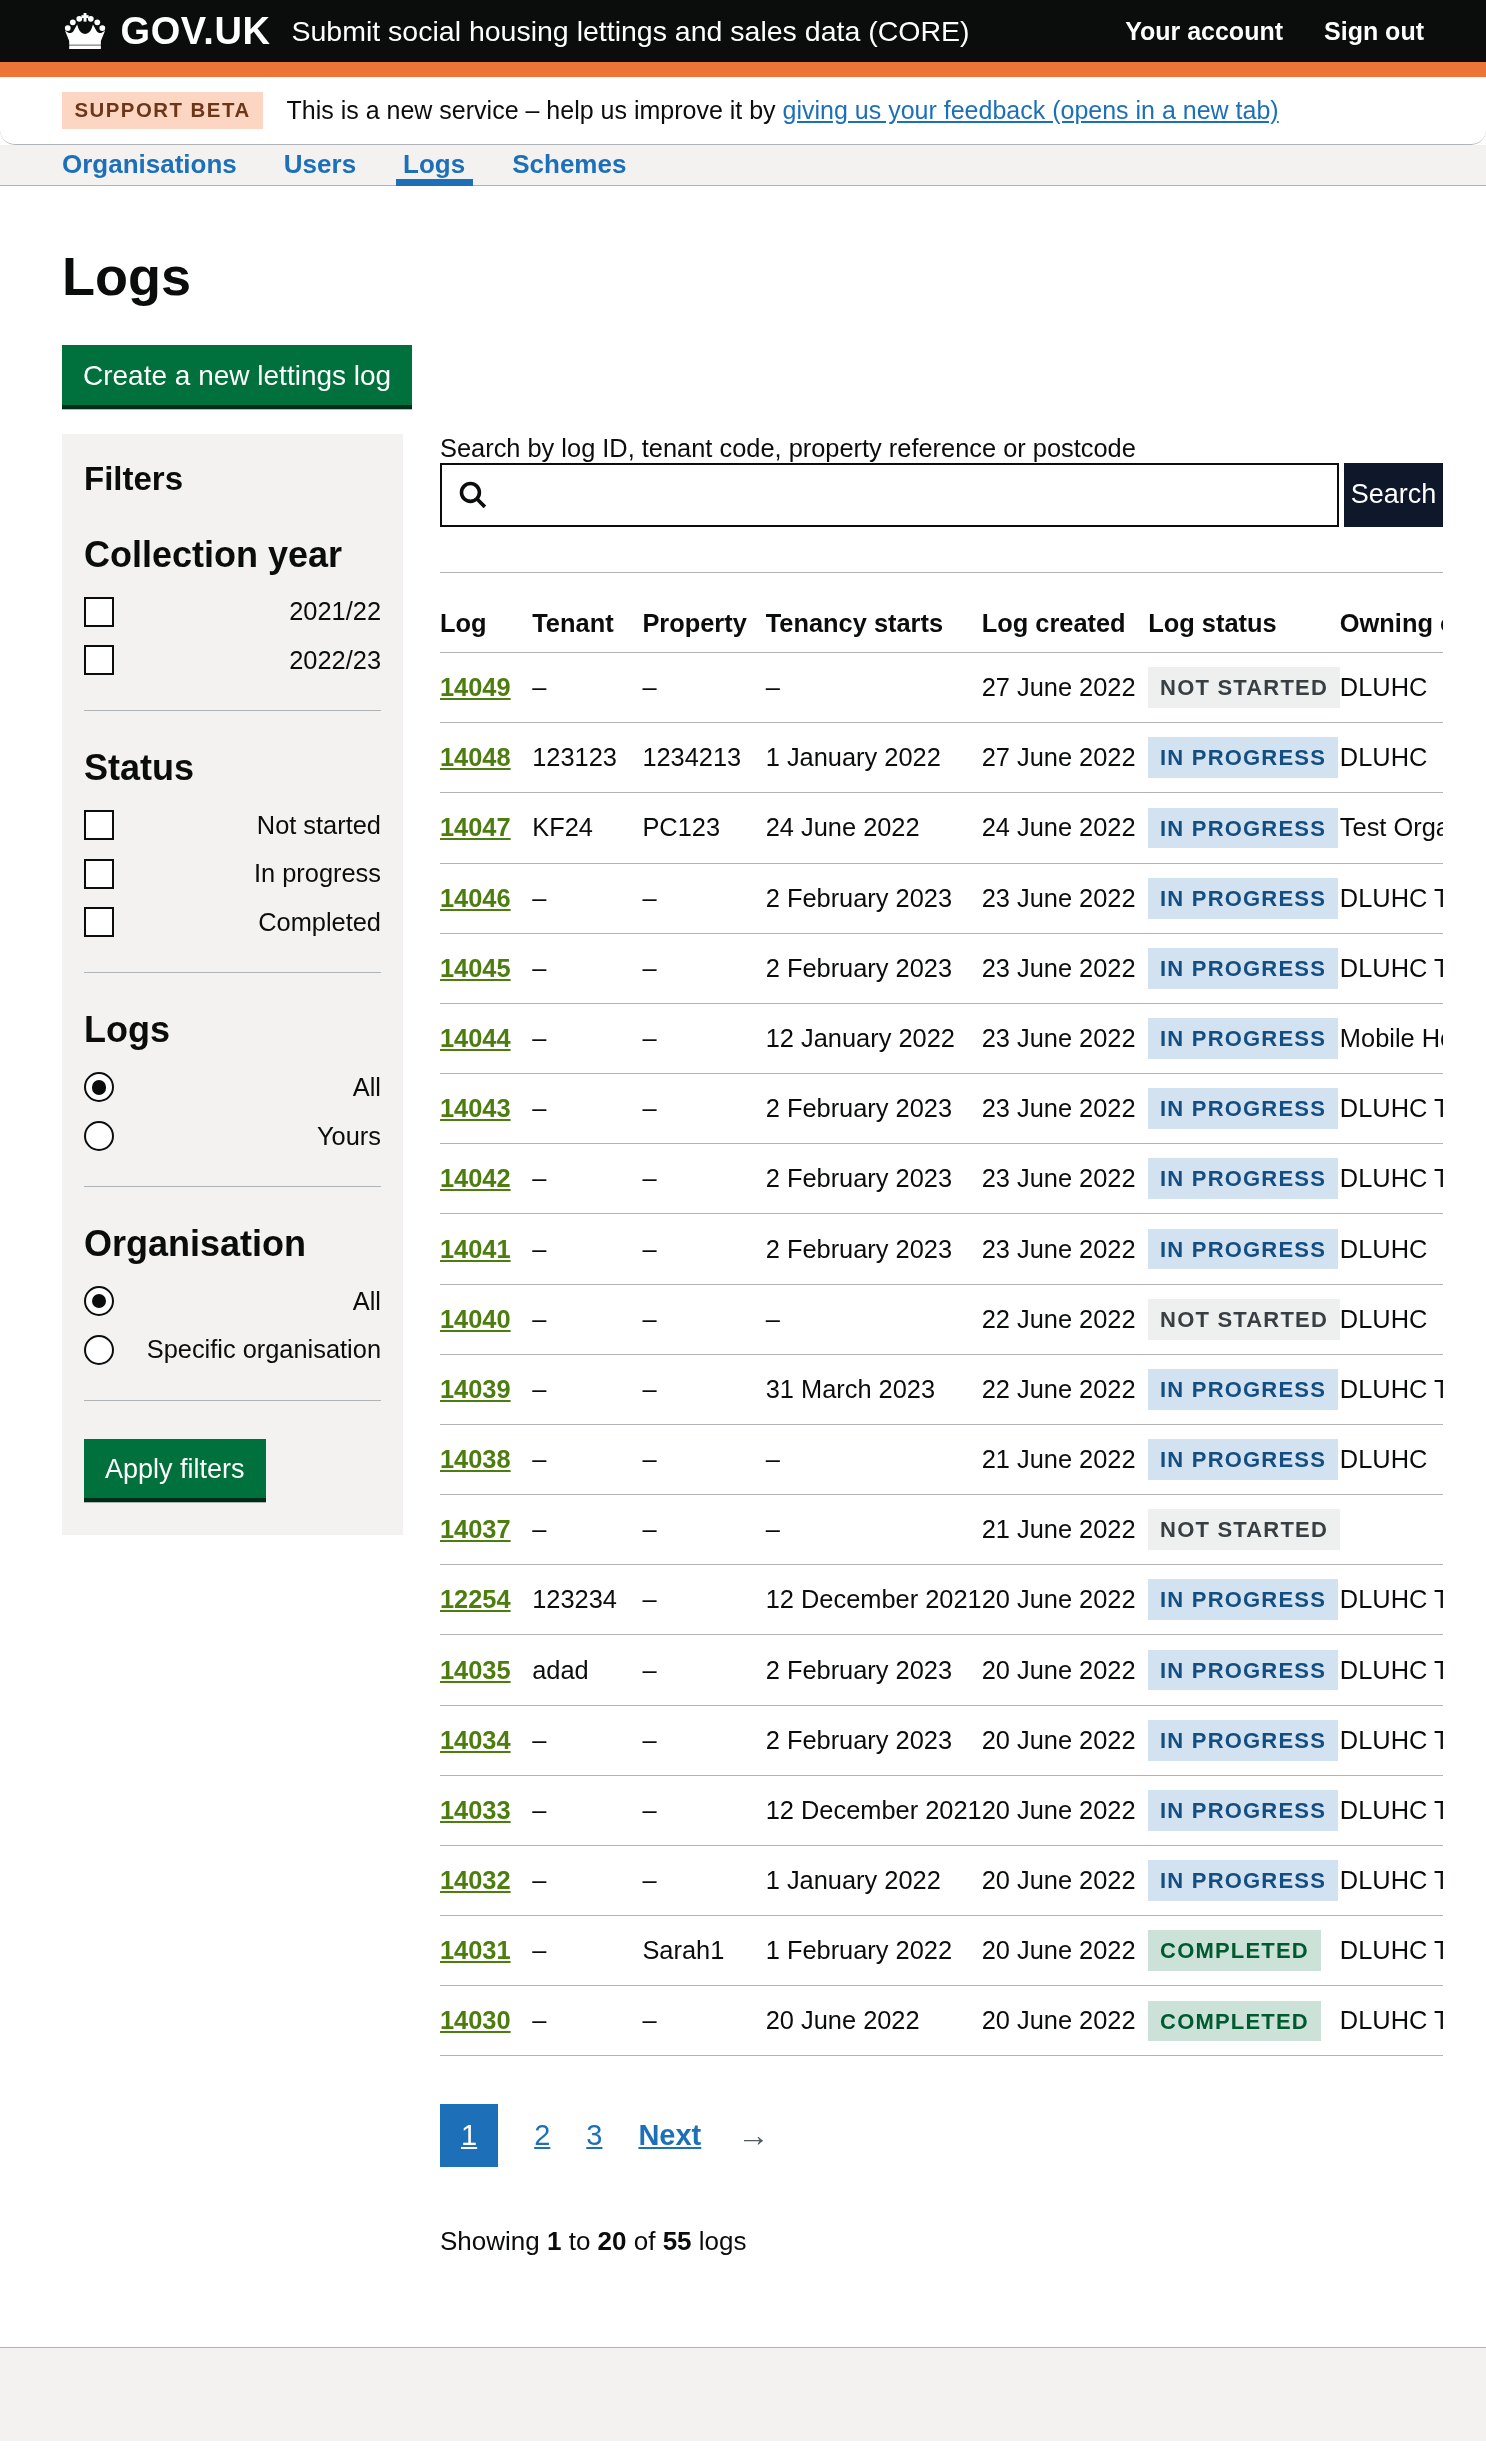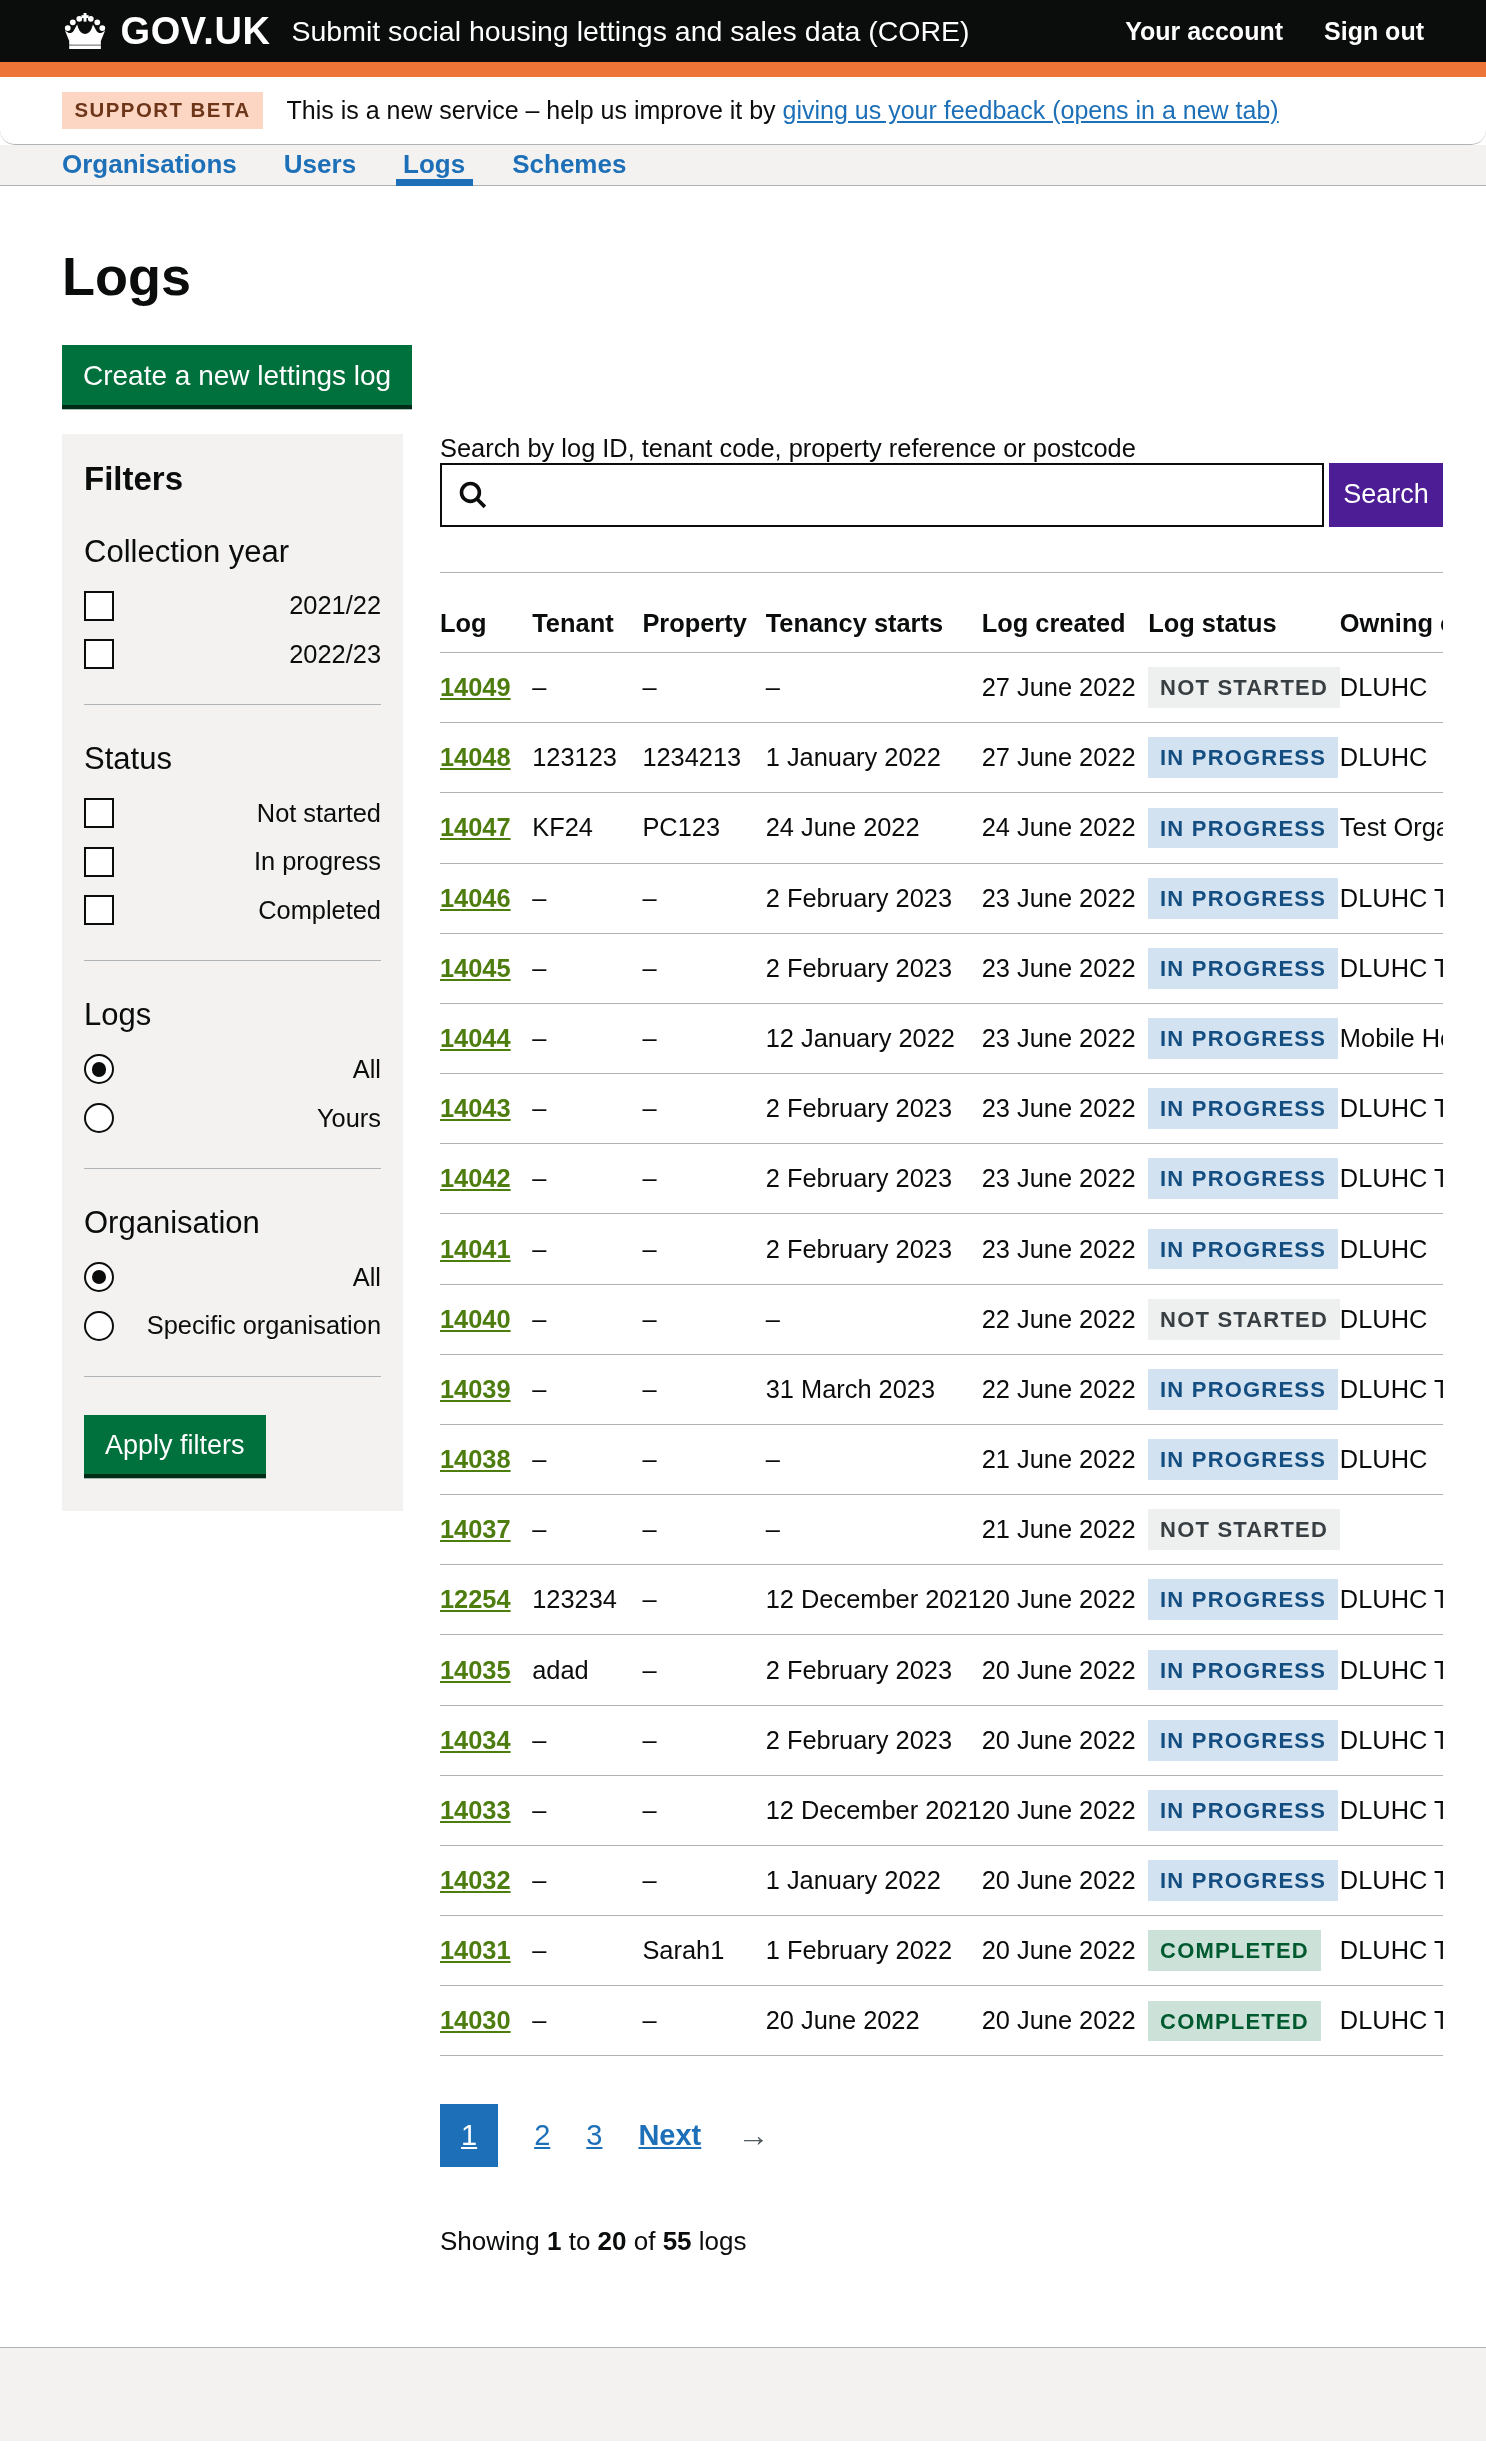--- a/index.html
+++ b/index.html
@@ -82,21 +82,21 @@
   .layout { display: flex; align-items: flex-start; }
 
   
   .filters {
     width: 341px; min-width: 341px;
     background: #f3f2f1;
     padding: 26px 22px 37px;
   }
   .filters-title { font-size: 33px; font-weight: 700; margin: 0; }
   .filter-group { margin-top: 36px; }
-  .filter-group-label { font-size: 31px; font-weight: 400; margin: 0 0 21px; }
+  .filter-group-label { font-size: 36px; font-weight: 700; margin: 0 0 21px; }
   .opt { display: flex; align-items: center; margin-bottom: 18.6px; cursor: pointer; justify-content: space-between; }
   .cb { width: 30px; height: 30px; min-width: 30px; border: 2.5px solid #0b0c0c; background: #fff; }
   .rad { width: 30px; height: 30px; min-width: 30px; border: 2.5px solid #0b0c0c; border-radius: 50%; background: #fff; position: relative; }
   .rad.on::after { content: ""; position: absolute; inset: 5.6px; border-radius: 50%; background: #0b0c0c; }
   .opt-label { font-size: 25.4px; margin-left: 17.3px; }
   .filter-divider { border: none; border-top: 1.2px solid #b1b4b6; margin: 35px 0 0; }
   .apply-btn { margin-top: 38px; font-size: 27px; }
 
   
   .results-col { flex: 1; margin-left: 37px; min-width: 0; }
@@ -105,23 +105,23 @@
   .search-wrap { position: relative; flex: 1; }
   .search-input {
     width: 100%; height: 64px;
     border: 2.5px solid #0b0c0c;
     font-family: inherit; font-size: 27px;
     padding: 0 15px 0 62px;
   }
   .search-icon { position: absolute; left: 16px; top: 15px; width: 33px; height: 33px; }
   .search-icon svg { width: 33px; height: 33px; display: block; }
   .search-btn {
-    width: 114px; height: 64px;
+    width: 99px; height: 64px;
     margin-left: 5px;
-    background: #4c1d95; color: #fff;
+    background: #0f172a; color: #fff;
     border: none; font-family: inherit; font-size: 27px;
     cursor: pointer;
   }
   .results-divider { border: none; border-top: 1.9px solid #b1b4b6; margin: 45px 0 0; }
   .results-line { display: flex; align-items: baseline; gap: 45px; margin-top: 32px; font-size: 26px; }
   .total-count { font-weight: 700; }
   .download-link { font-size: 26px; }
 
   
   .table-clip { overflow: hidden; margin-top: 22px; }

